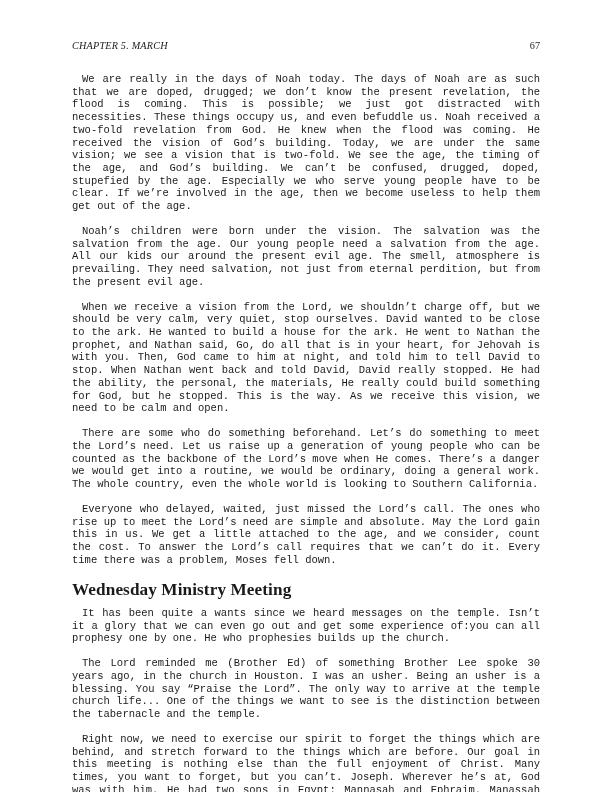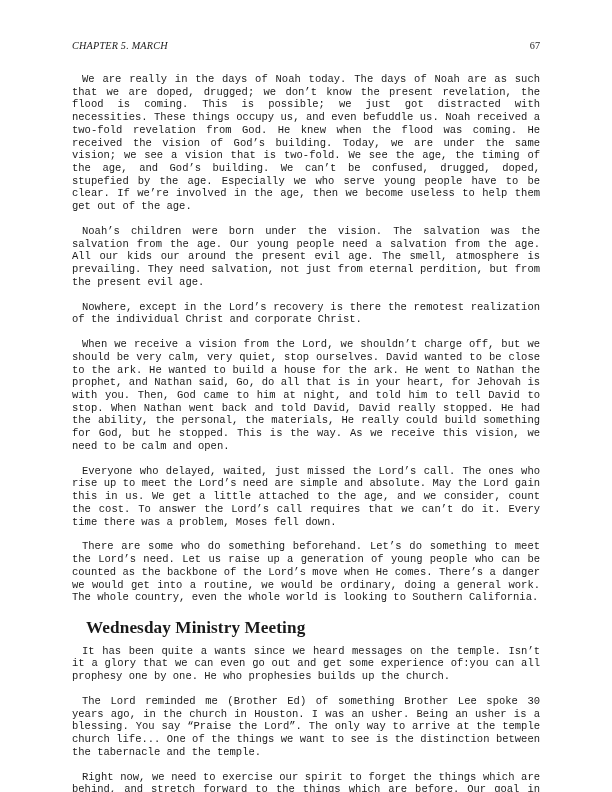--- a/index.html
+++ b/index.html
@@ -7,39 +7,38 @@
       font-family: "DejaVu Serif", "Liberation Serif", serif; color: #1a1a1a; }
     .page { position: absolute; left: 72px; top: 40px; width: 468px; }
     .running-head { display: flex; justify-content: space-between; align-items: baseline;
       font-family: "Liberation Serif", serif; font-size: 10.2px; height: 16px; }
     .running-head .chap { font-style: italic; letter-spacing: 0.2px; }
     .body { margin-top: 17px; font-family: "Liberation Serif", serif; font-size: 10.5px;
       line-height: 12.7px; text-align: justify; }
     .body p { margin: 0 0 12.2px 0; text-indent: 10px; hyphens: none; font-family: Liberation Mono, monospace; }
     .body p.noindent { text-indent: 0; }
     .section-title { font-family: "Liberation Serif", serif; font-weight: bold; font-size: 17.2px;
-      margin: 18px 0 10px 14px; letter-spacing: 0.1px; }
+      margin: 18px 0 10px 0; letter-spacing: 0.1px; }
     .label { font-weight: bold; margin-right: 6px; }
   </style>
 </head>
 <body>
 
 <div class="page">
   <div class="running-head">
     <span class="chap">CHAPTER 5.  MARCH</span>
     <span>67</span>
   </div>
 
   <div class="body">
     <p>We are really in the days of Noah today. The days of Noah are as such that we are doped, drugged; we don’t know the present revelation, the flood is coming. This is possible; we just got distracted with necessities. These things occupy us, and even befuddle us. Noah received a two-fold revelation from God. He knew when the flood was coming. He received the vision of God’s building. Today, we are under the same vision; we see a vision that is two-fold. We see the age, the timing of the age, and God’s building. We can’t be confused, drugged, doped, stupefied by the age. Especially we who serve young people have to be clear. If we’re involved in the age, then we become useless to help them get out of the age.</p>
     <p>Noah’s children were born under the vision. The salvation was the salvation from the age. Our young people need a salvation from the age. All our kids our around the present evil age. The smell, atmosphere is prevailing. They need salvation, not just from eternal perdition, but from the present evil age.</p>
-    <p>Nowhere, except in the Lord’s recovery is there the remotest realization of the individual Christ and corporate Christ.</p>
     <p>When we receive a vision from the Lord, we shouldn’t charge off, but we should be very calm, very quiet, stop ourselves. David wanted to be close to the ark. He wanted to build a house for the ark. He went to Nathan the prophet, and Nathan said, Go, do all that is in your heart, for Jehovah is with you. Then, God came to him at night, and told him to tell David to stop. When Nathan went back and told David, David really stopped. He had the ability, the personal, the materials, He really could build something for God, but he stopped. This is the way. As we receive this vision, we need to be calm and open.</p>
+    <p>There are some who do something beforehand. Let’s do something to meet the Lord’s need. Let us raise up a generation of young people who can be counted as the backbone of the Lord’s move when He comes. There’s a danger we would get into a routine, we would be ordinary, doing a general work. The whole country, even the whole world is looking to Southern California.</p>
     <p>Everyone who delayed, waited, just missed the Lord’s call. The ones who rise up to meet the Lord’s need are simple and absolute. May the Lord gain this in us. We get a little attached to the age, and we consider, count the cost. To answer the Lord’s call requires that we can’t do it. Every time there was a problem, Moses fell down.</p>
-    <p>There are some who do something beforehand. Let’s do something to meet the Lord’s need. Let us raise up a generation of young people who can be counted as the backbone of the Lord’s move when He comes. There’s a danger we would get into a routine, we would be ordinary, doing a general work. The whole country, even the whole world is looking to Southern California.</p>
 
     <h2 class="section-title">Wednesday Ministry Meeting</h2>
 
     <p>It has been quite a wants since we heard messages on the temple. Isn’t it a glory that we can even go out and get some experience of:you can all prophesy one by one. He who prophesies builds up the church.</p>
     <p>The Lord reminded me (Brother Ed) of something Brother Lee spoke 30 years ago, in the church in Houston. I was an usher. Being an usher is a blessing. You say “Praise the Lord”. The only way to arrive at the temple church life... One of the things we want to see is the distinction between the tabernacle and the temple.</p>
     <p>Right now, we need to exercise our spirit to forget the things which are behind, and stretch forward to the things which are before. Our goal in this meeting is nothing else than the full enjoyment of Christ. Many times, you want to forget, but you can’t. Joseph. Wherever he’s at, God was with him. He had two sons in Egypt: Mannasah and Ephraim. Manassah means “made to forget”. Joseph said, God has made me forget all my problems.</p>
   </div>
 </div>
 
 </body></html>

